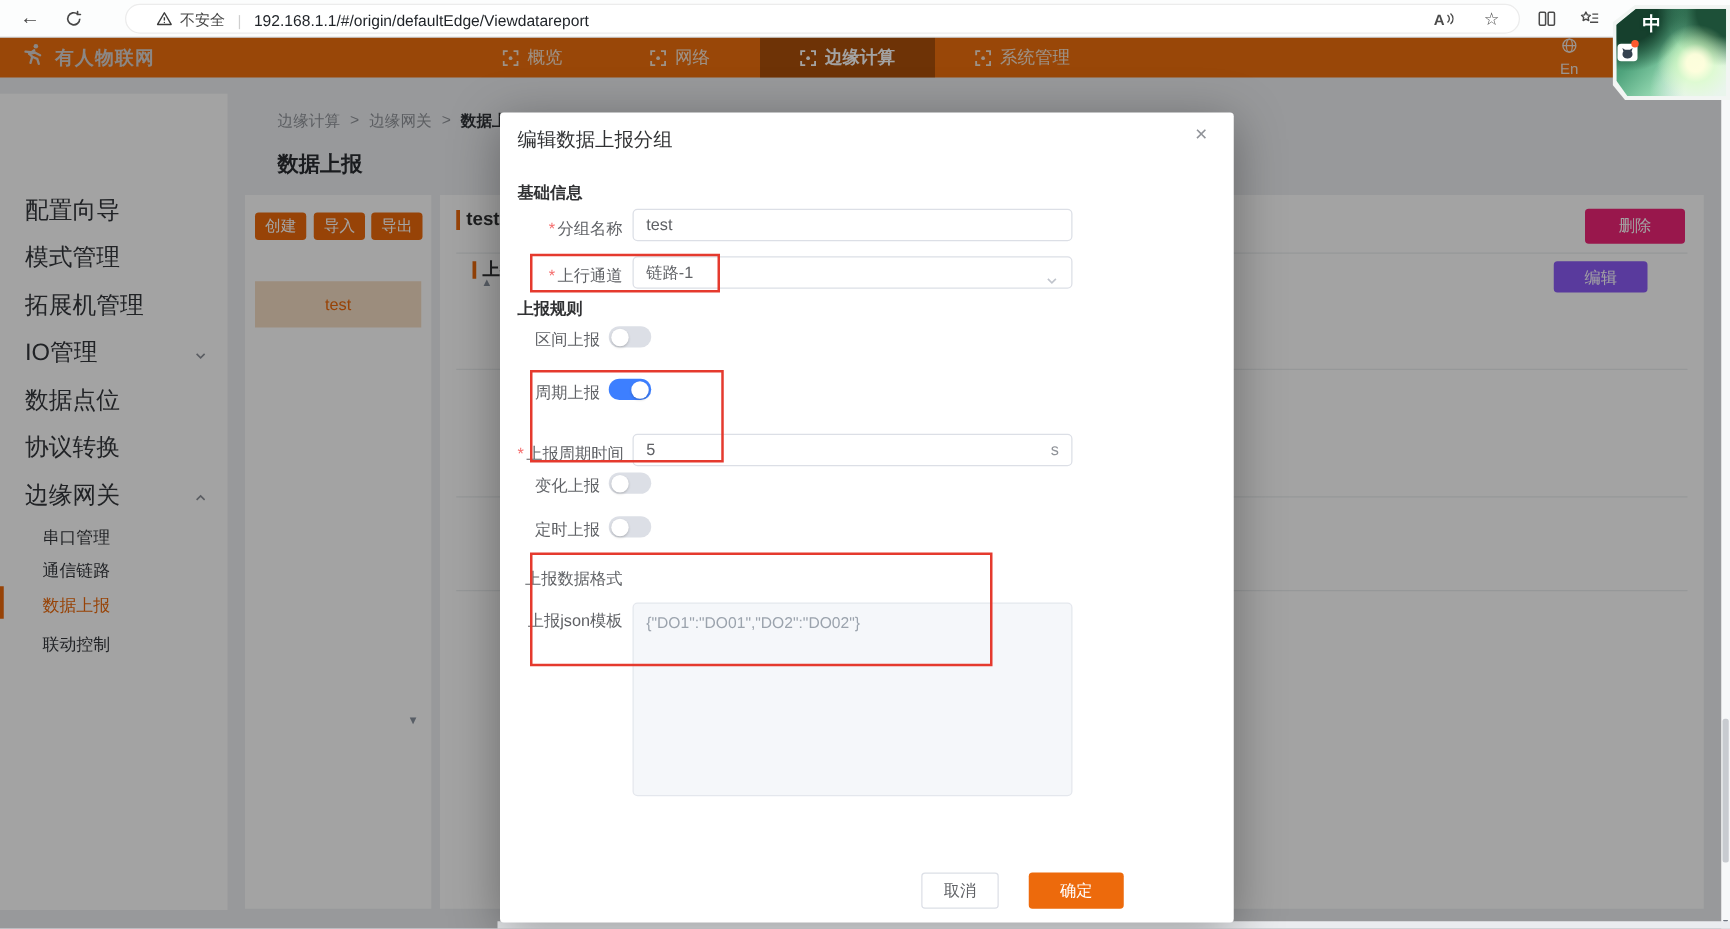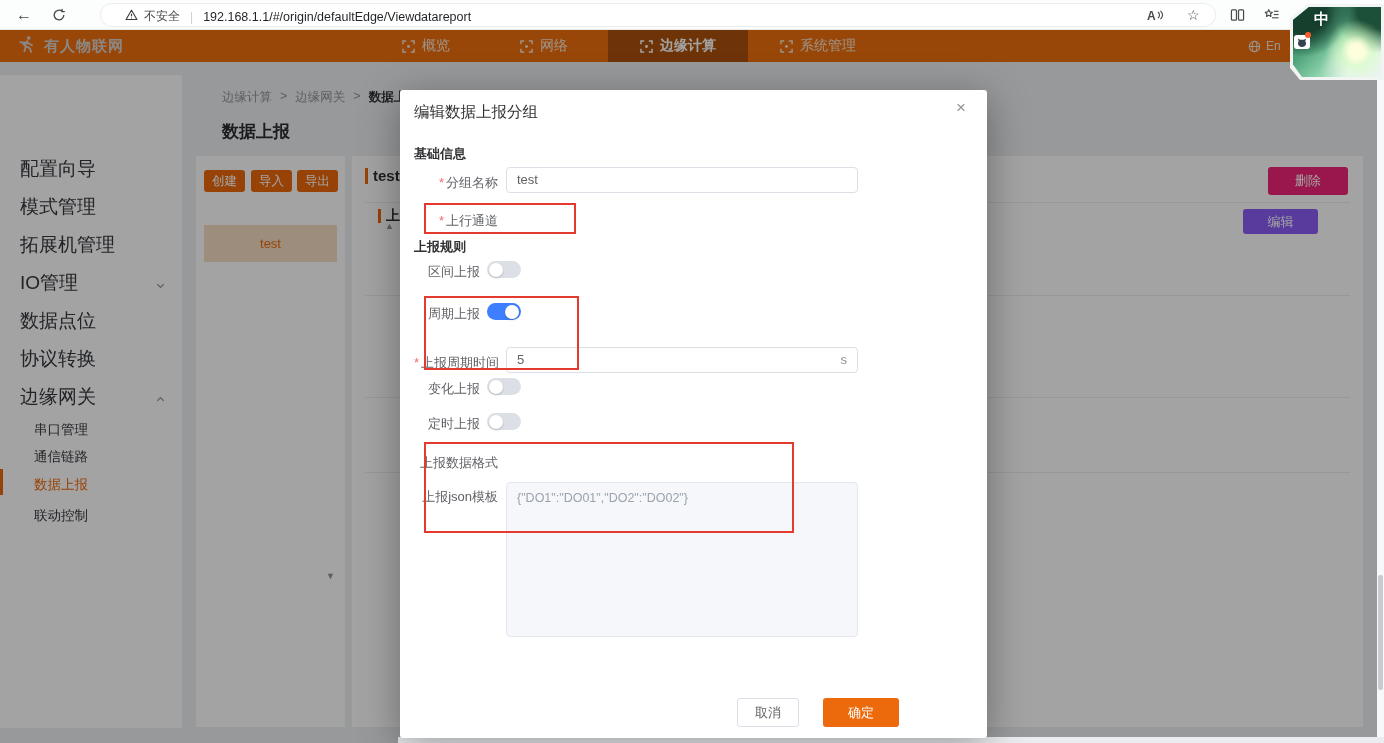--- a/index.html
+++ b/index.html
@@ -15,21 +15,21 @@
   .url-sep { color:#cfcfcf; padding:0 4px; }
   .url-text { font-size:12.5px; color:#1f2328; }
   .pill-ico { position:absolute; top:3px; color:#4a4a4a; }
 
   
   .app-header { position:absolute; left:0; top:30px; width:1384px; height:32px; background:#f0700e; }
   .brand { position:absolute; left:16px; top:0; height:32px; display:flex; align-items:center; gap:7px; color:#d8d3d0; }
   .brand-title { font-size:15px; font-weight:bold; letter-spacing:1px; color:#d9d4d1; }
   .nav-tab { position:absolute; top:0; height:32px; display:flex; align-items:center; justify-content:center; gap:7px; color:#f6e4d3; font-size:14px; cursor:pointer; }
   .nav-tab.active { background:rgba(0,0,0,0.28); color:#ffffff; font-weight:bold; }
-  .lang { position:absolute; left:1248px; top:0; height:32px; display:flex; align-items:center; gap:5px; color:#f1e8e1; font-size:12px; }
+  .lang { position:absolute; left:1248px; top:0; height:32px; display:flex; align-items:center; gap:5px; color:#f1e8e1; font-size:12px;flex-direction:column; }
 
   
   .sidebar { position:absolute; left:0; top:75px; width:182px; height:653px; background:#ffffff; }
   .side-item { position:absolute; left:20px; height:20px; line-height:20px; font-size:19px; color:#34373c; cursor:pointer; white-space:nowrap; }
   .side-sub { left:34px; font-size:13.5px; }
   .side-item.active { color:#ED6A0C; }
   .active-bar { position:absolute; left:0; top:394px; width:3px; height:26px; background:#ED6A0C; }
   .side-chev { position:absolute; left:155px; color:#8d9199; }
 
   
@@ -274,20 +274,26 @@
   <div class="modal">
     <div class="m-title">编辑数据上报分组</div>
     <div class="m-close">×</div>
 
     <div class="m-section" style="top:55px;">基础信息</div>
 
     <div class="f-label" style="top:84px;"><span class="req">*</span><span>分组名称</span></div>
     <div class="f-input" style="top:77px;">test</div>
 
     <div class="f-label" style="top:122px;"><span class="req">*</span><span>上行通道</span></div>
+    <div class="f-input f-select" style="top:115px;">
+      <span>链路-1</span>
+      <span class="sel-chev" style="right:10px;"><svg width="11" height="11" viewBox="0 0 12 12" fill="none" stroke="currentColor" stroke-width="1.4">
+            <path d="M2.5 4.5 6 8l3.5-3.5"></path>
+          </svg></span>
+    </div>
 
     <div class="m-section" style="top:148px;">上报规则</div>
 
     <div class="t-label" style="top:173px;">区间上报</div>
     <div class="toggle" style="top:171px;">
         <div class="knob"></div>
       </div>
 
     <div class="t-label" style="top:215px;">周期上报</div>
     <div class="toggle on" style="top:213px;">

